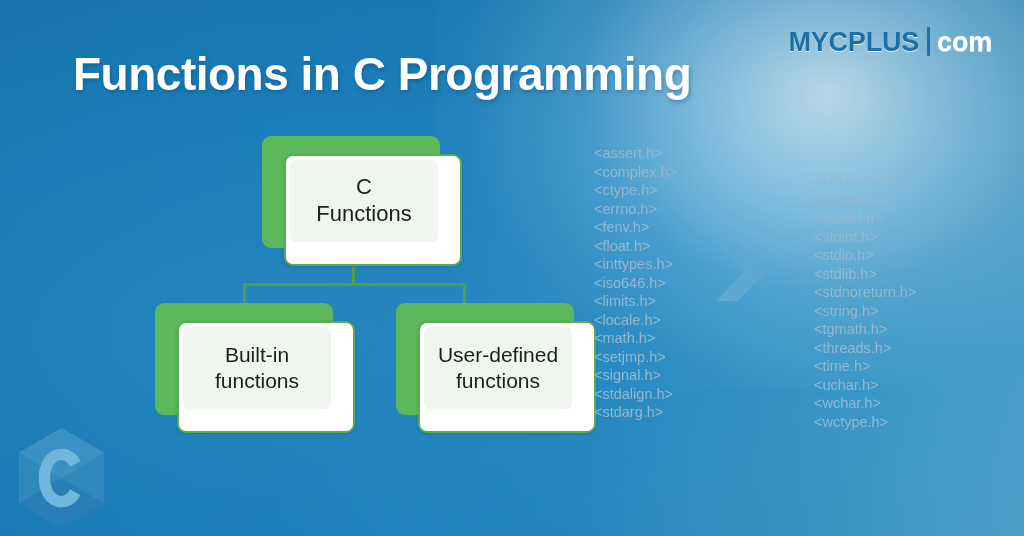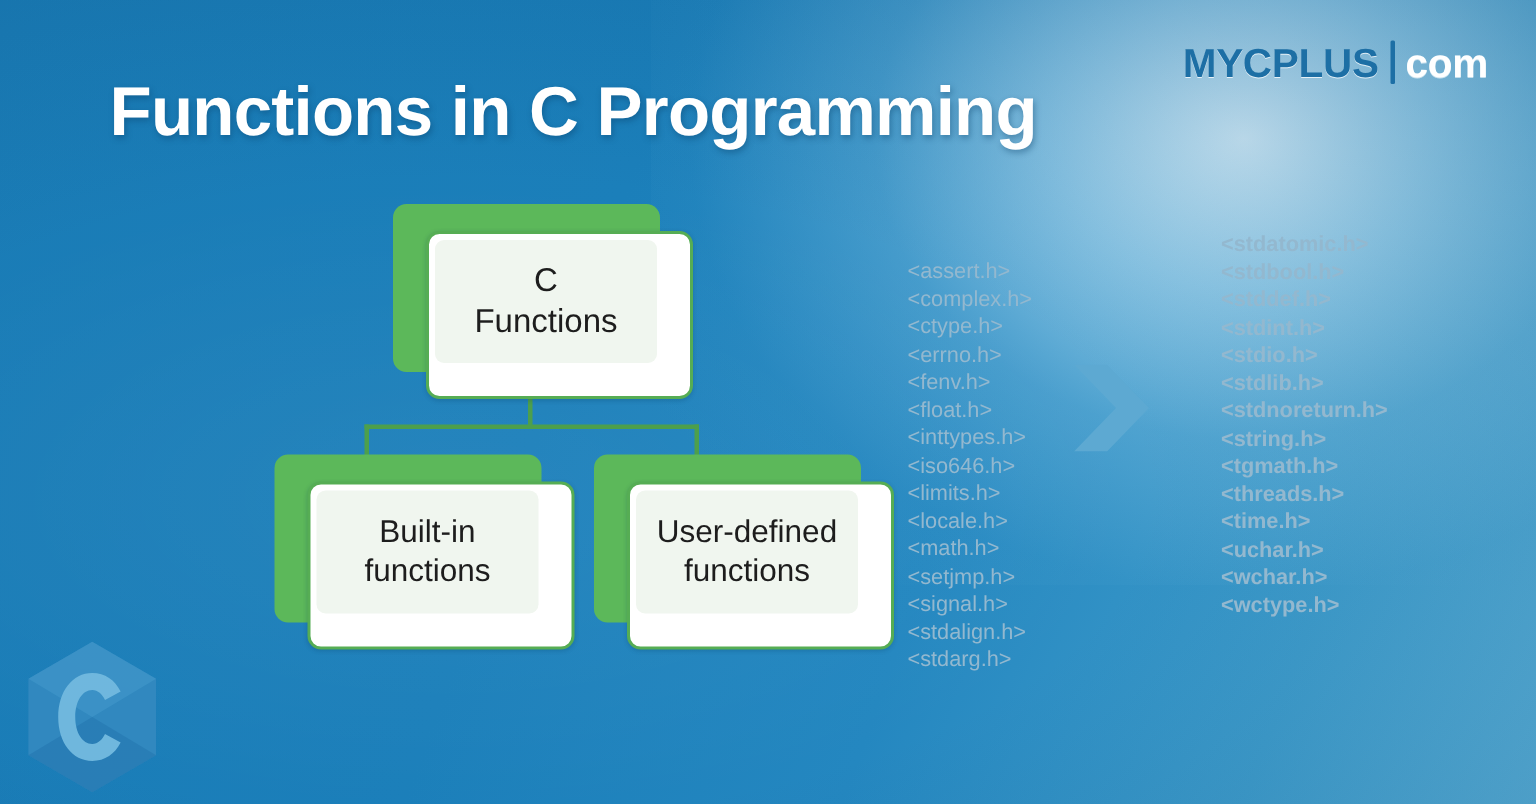--- a/index.html
+++ b/index.html
@@ -117,43 +117,43 @@
   .card .label {
     color: #1d1d1d;
     text-align: center;
     line-height: 1.22;
     font-size: 21px;
     white-space: pre-line;
   }
 
   #card-root { left: 262px; top: 136px; width: 178px; height: 112px; }
   #card-root .label { font-size: 22px; }
-  #card-builtin { left: 155px; top: 303px; width: 178px; height: 112px; margin-left: 28px; }
+  #card-builtin { left: 155px; top: 303px; width: 178px; height: 112px; }
   #card-user   { left: 396px; top: 303px; width: 178px; height: 112px; }
 
   
   .conn {
     position: absolute;
     background: #4d9f4c;
   }
   #conn-stem  { left: 352px; top: 266px; width: 3px;  height: 19px; }
   #conn-bar   { left: 243px; top: 283px; width: 223px; height: 3px; }
   #conn-left  { left: 243px; top: 283px; width: 3px;  height: 24px; }
   #conn-right { left: 463px; top: 283px; width: 3px;  height: 24px; }
 
   
   .hdr-col {
     position: absolute;
     font-size: 14.5px;
     line-height: 18.5px;
     color: #93b8cf;
     white-space: nowrap;
   }
-  #hdr-col-1 { left: 594px; top: 172px; margin-left: 11px; }
-  #hdr-col-2 { left: 814px; top: 154px; font-weight: bold; }
+  #hdr-col-1 { left: 594px; top: 144px; }
+  #hdr-col-2 { left: 814px; top: 172px; }
   .hdr-col div { height: 18.5px; }
 
   
   .arrow {
     position: absolute;
     left: 716px;
     top: 243px;
     width: 62px;
     height: 58px;
   }

